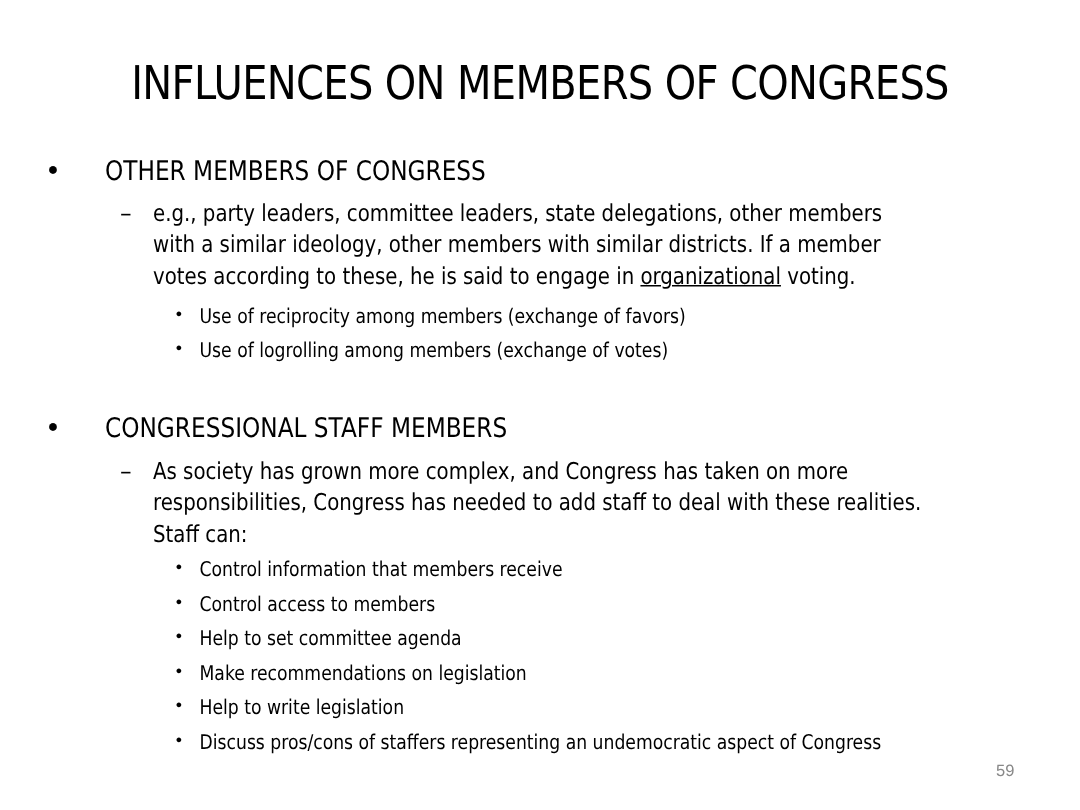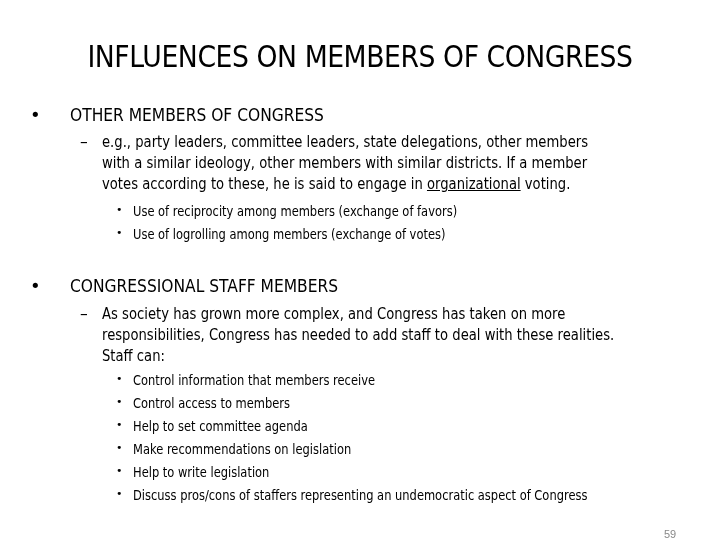--- a/index.html
+++ b/index.html
@@ -16,21 +16,21 @@
     .l1 .bullet { position: absolute; left: 0; top: 0; }
     .l1 .text { position: absolute; left: 40px; top: 0; white-space: nowrap; transform: scaleX(0.86); transform-origin: left; }
     .l2 { position: absolute; left: 80px; font-size: 15.5px; line-height: 21px; font-family: "DejaVu Sans", sans-serif; }
     .l2 .dash { position: absolute; left: 0; top: 0; }
     .l2 .text { position: absolute; left: 22px; top: 0; width: 680px; transform: scaleX(0.85); transform-origin: left top; }
     .l2 .text div { white-space: nowrap; }
     .l3 { position: absolute; left: 116px; font-size: 13.5px; font-family: "DejaVu Sans", sans-serif; }
     .l3 .bullet { position: absolute; left: 0; top: 0; font-size: 11px; }
     .l3 .text { position: absolute; left: 17px; top: 0; white-space: nowrap; transform: scaleX(0.85); transform-origin: left; }
     .u { text-decoration: underline; }
-    .page-num { position: absolute; left: 664px; top: 528px; font-size: 11px; color: #888; }
+    .page-num { position: absolute; left: 664px; top: 508px; font-size: 11px; color: #888; }
   </style>
 </head>
 <body>
 
 <div class="title">INFLUENCES ON MEMBERS OF CONGRESS</div>
 
 <div class="l1" style="top:104px;">
   <span class="bullet">•</span>
   <span class="text">OTHER MEMBERS OF CONGRESS</span>
 </div>

